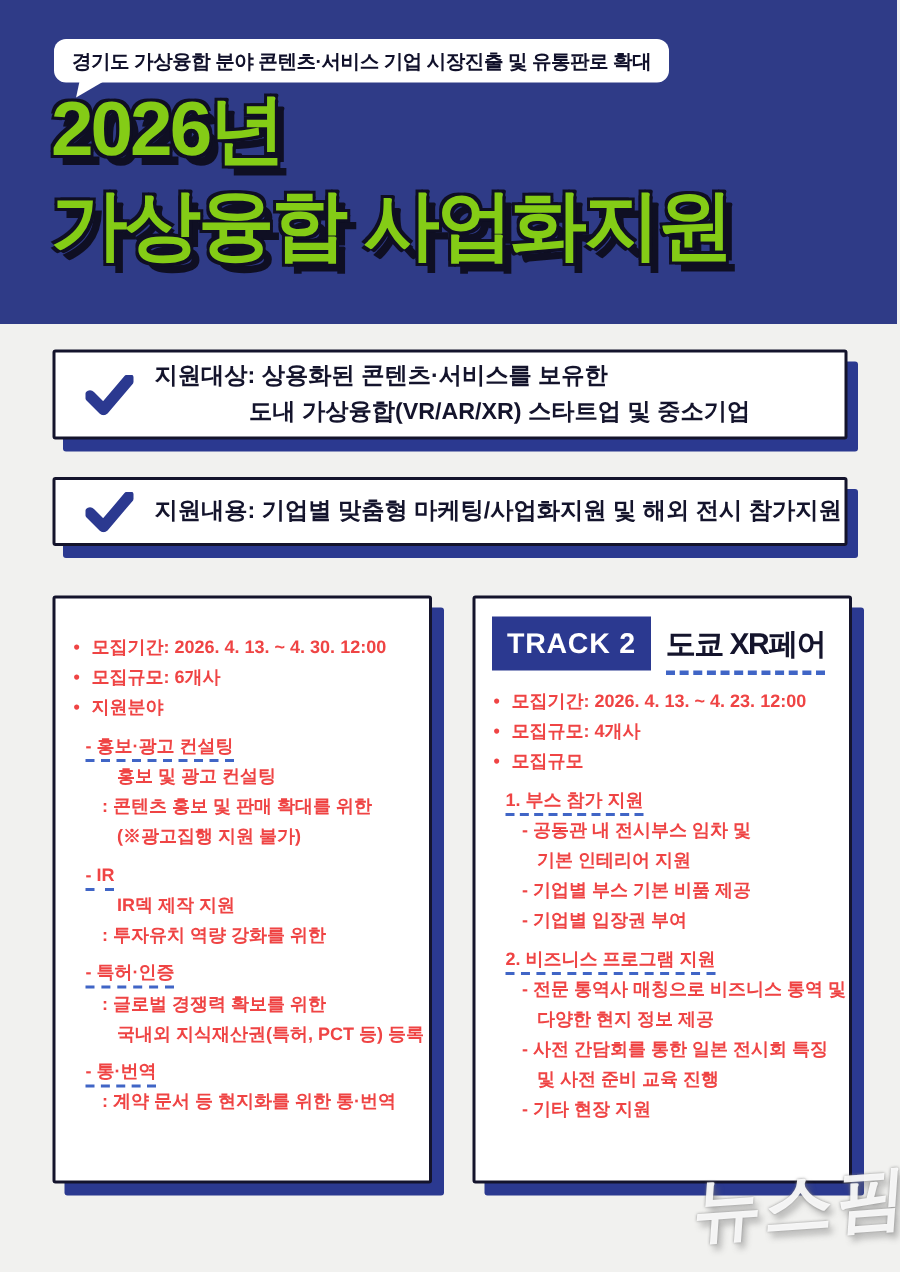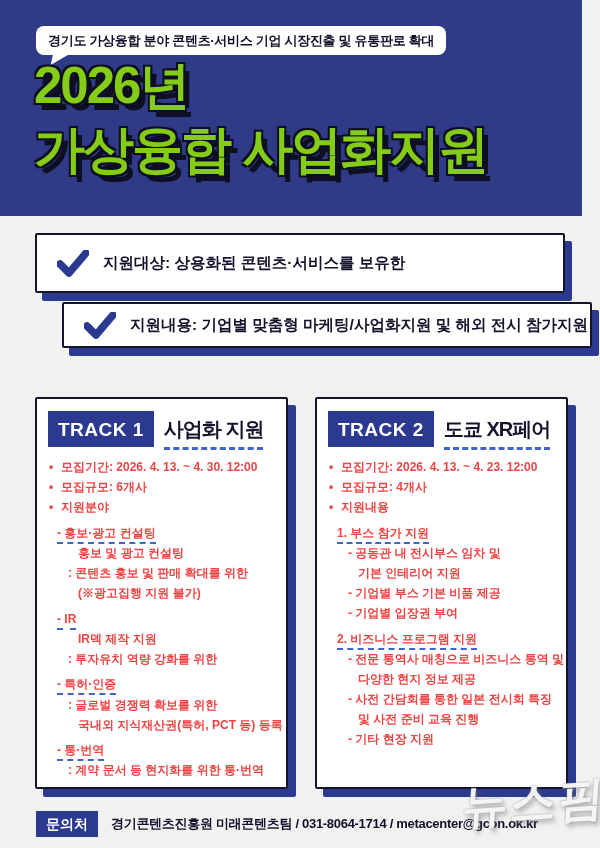--- a/index.html
+++ b/index.html
@@ -2,21 +2,21 @@
 <html><head>
 <meta charset="utf-8">
 <style>
   html,body{margin:0;padding:0;background:#cfcfcf;}
   .poster{
     position:relative;width:600px;height:848px;overflow:hidden;
     background:#f1f1ef;font-family:"Liberation Sans",sans-serif;
     -webkit-font-smoothing:antialiased;
   }
   
-  .header{position:absolute;left:0;top:0;width:582px;height:216px;background:#2f3b87;}
+  .header{position:absolute;left:0;top:0;width:582px;height:216px;background:#2f3b87;padding-left:16px;}
   .tag{
     position:absolute;left:36px;top:26px;background:#ffffff;color:#10102a;
     font-weight:bold;font-size:13px;line-height:1;padding:8px 12px;border-radius:8px;
     white-space:nowrap;letter-spacing:-0.3px;
   }
   .tag::after{
     content:"";position:absolute;left:16px;bottom:-10px;width:0;height:0;
     border-top:12px solid #ffffff;border-right:18px solid transparent;
     transform:skewX(-12deg);
   }
@@ -26,21 +26,21 @@
     text-shadow:-2px -2px 0 #0f0f23, 2px -2px 0 #0f0f23, -2px 2px 0 #0f0f23,
                 2px 2px 0 #0f0f23, 6px 7px 0 #0f0f23;
   }
   
   .hl-box{
     position:absolute;left:35px;width:530px;background:#ffffff;
     border:2.5px solid #14142c;border-radius:2px;box-shadow:7px 8px 0 #2b3990;
     box-sizing:border-box;display:flex;align-items:center;gap:14px;padding-left:20px;
   }
   .hl1{top:233px;height:60px;}
-  .hl2{top:302px;height:46px;margin-left:27px;}
+  .hl2{top:318px;height:46px;}
   .check{flex:0 0 auto;display:flex;align-items:center;}
   .hl-text{font-size:15.5px;font-weight:bold;color:#14142c;line-height:24px;white-space:nowrap;}
   .hl-line.indent{padding-left:63px;}
   
   .track{
     position:absolute;top:397px;width:253px;height:392px;background:#ffffff;
     border:2.5px solid #14142c;border-radius:2px;box-shadow:8px 8px 0 #2b3990;
     box-sizing:border-box;padding:12px 9px 8px 11px;
   }
   .track1{left:35px;} .track2{left:315px;}
@@ -94,39 +94,36 @@
   </div>
 
   <div class="hl-box hl1">
     <span class="check">
       <svg width="32" height="27" viewBox="0 0 32 27">
         <polyline points="3,14 12,23 29,3" fill="none" stroke="#2b3990" stroke-width="7.5" stroke-linecap="round" stroke-linejoin="round"></polyline>
       </svg>
     </span>
     <div class="hl-text">
         <div class="hl-line">지원대상: 상용화된 콘텐츠·서비스를 보유한</div>
+        <div class="hl-line indent">도내 가상융합(VR/AR/XR) 스타트업 및 중소기업</div>
       </div>
   </div>
 
   <div class="hl-box hl2">
     <span class="check">
       <svg width="32" height="27" viewBox="0 0 32 27">
         <polyline points="3,14 12,23 29,3" fill="none" stroke="#2b3990" stroke-width="7.5" stroke-linecap="round" stroke-linejoin="round"></polyline>
       </svg>
     </span>
     <div class="hl-text">
         <div class="hl-line">지원내용: 기업별 맞춤형 마케팅/사업화지원 및 해외 전시 참가지원</div>
       </div>
   </div>
 
   <div class="track track1">
-    <div class="track-head">
-      <span class="track-badge">TRACK 1</span>
-      <span class="track-title">사업화 지원</span>
-    </div>
     <div class="track-list">
         <div class="li bullet"><span>모집기간: 2026. 4. 13. ~ 4. 30. 12:00</span></div>
         <div class="li bullet"><span>모집규모: 6개사</span></div>
         <div class="li bullet"><span>지원분야</span></div>
         <div class="li head"><span>- 홍보·광고 컨설팅</span></div>
         <div class="li line2"><span>홍보 및 광고 컨설팅</span></div>
         <div class="li line1"><span>: 콘텐츠 홍보 및 판매 확대를 위한</span></div>
         <div class="li line2"><span>(※광고집행 지원 불가)</span></div>
         <div class="li head"><span>- IR</span></div>
         <div class="li line2"><span>IR덱 제작 지원</span></div>
@@ -140,35 +137,31 @@
   </div>
 
   <div class="track track2">
     <div class="track-head">
       <span class="track-badge">TRACK 2</span>
       <span class="track-title">도쿄 XR페어</span>
     </div>
     <div class="track-list">
         <div class="li bullet"><span>모집기간: 2026. 4. 13. ~ 4. 23. 12:00</span></div>
         <div class="li bullet"><span>모집규모: 4개사</span></div>
-        <div class="li bullet"><span>지원내용</span></div>
+        <div class="li bullet"><span>모집규모</span></div>
         <div class="li head"><span>1. 부스 참가 지원</span></div>
         <div class="li line1"><span>- 공동관 내 전시부스 임차 및</span></div>
         <div class="li line2"><span>기본 인테리어 지원</span></div>
         <div class="li line1"><span>- 기업별 부스 기본 비품 제공</span></div>
         <div class="li line1"><span>- 기업별 입장권 부여</span></div>
         <div class="li head"><span>2. 비즈니스 프로그램 지원</span></div>
         <div class="li line1"><span>- 전문 통역사 매칭으로 비즈니스 통역 및</span></div>
         <div class="li line2"><span>다양한 현지 정보 제공</span></div>
         <div class="li line1"><span>- 사전 간담회를 통한 일본 전시회 특징</span></div>
         <div class="li line2"><span>및 사전 준비 교육 진행</span></div>
         <div class="li line1"><span>- 기타 현장 지원</span></div>
       </div>
   </div>
 
-  <div class="footer">
-    <span class="footer-badge">문의처</span>
-    <span class="footer-text">경기콘텐츠진흥원 미래콘텐츠팀 / 031-8064-1714 / metacenter@gcon.ok.kr</span>
-  </div>
 
   <div class="watermark">뉴스핌</div>
 
 </div>
 
 </body></html>

